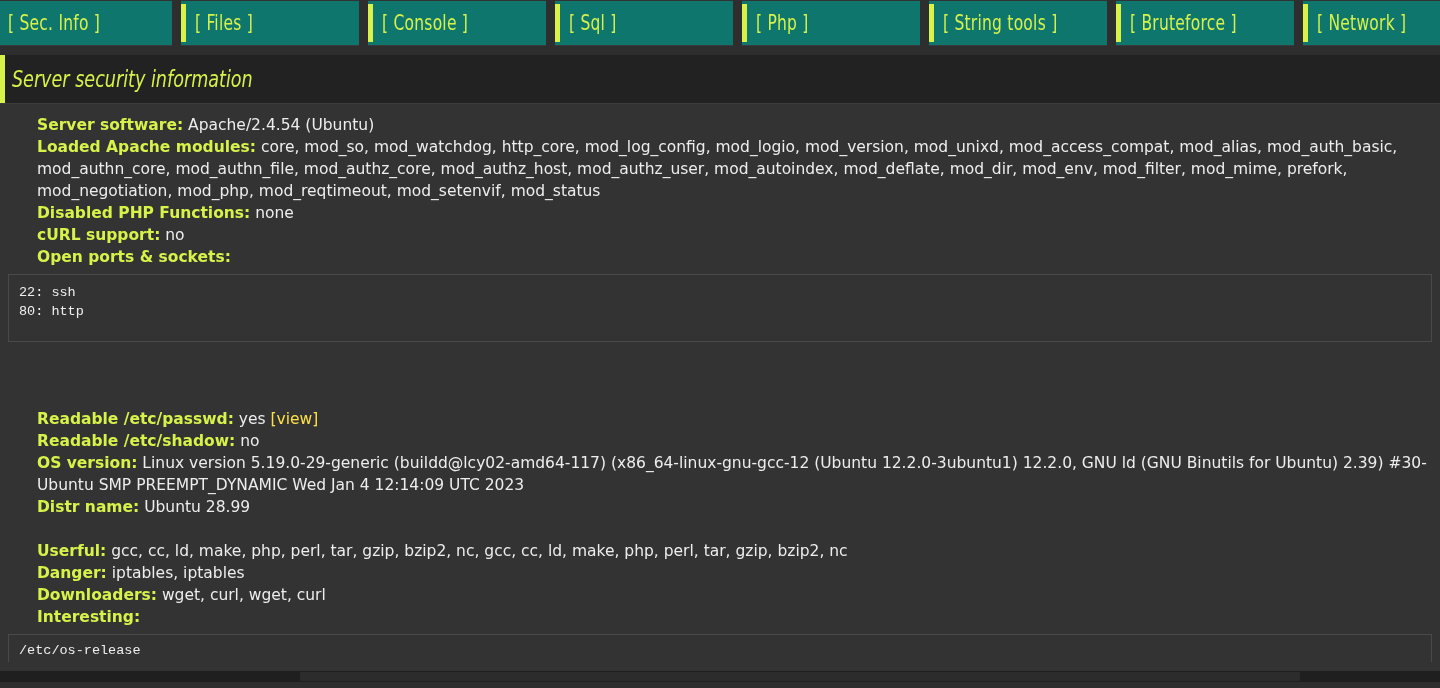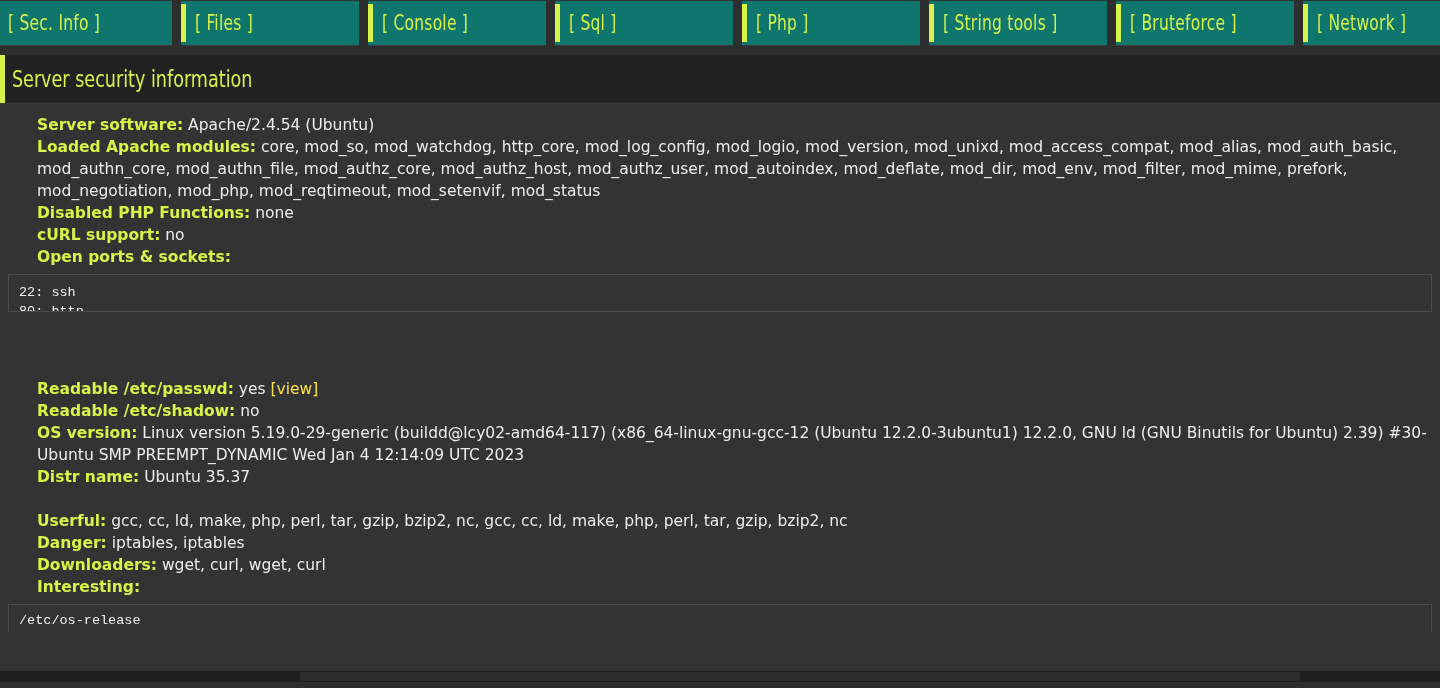--- a/index.html
+++ b/index.html
@@ -63,20 +63,21 @@
   #header {
     position: relative;
     background: #222222;
     height: 50px;
     margin: 8px 0 0 0;
     display: flex;
     align-items: center;
     border-top: 1px solid #2c2c2c;
     border-bottom: 1px solid #3c3c3c;
     box-sizing: border-box;
+    font-style: italic;
   }
   #header .bar {
     position: absolute;
     left: 0; top: 0; bottom: 0;
     width: 5px;
     background: #d7f249;
   }
   #header .title {
     font-family: "DejaVu Sans Condensed", "Liberation Sans Narrow", "Liberation Sans", sans-serif;
     font-size: 23px;
@@ -122,21 +123,21 @@
     border: 1px solid #4a4a4a;
     padding: 8px 10px;
     font-family: "Liberation Mono", "DejaVu Sans Mono", monospace;
     font-size: 13.5px;
     line-height: 19px;
     color: #f0f0f0;
     white-space: pre;
     overflow: hidden;
     box-sizing: border-box;
   }
-  #ports-box { height: 38px; }
+  #ports-box { height: 68px; }
   #interesting-box {
     height: 28px;
     padding-top: 6px;
     padding-bottom: 0;
     border-bottom: none;
   }
 
   
   #hscroll {
     position: absolute;
@@ -240,21 +241,21 @@
     <span>no</span>
   </div>
 
   <div class="row">
     <span class="k">OS version:</span>
     <span>Linux version 5.19.0-29-generic (buildd@lcy02-amd64-117) (x86_64-linux-gnu-gcc-12 (Ubuntu 12.2.0-3ubuntu1) 12.2.0, GNU ld (GNU Binutils for Ubuntu) 2.39) #30-Ubuntu SMP PREEMPT_DYNAMIC Wed Jan 4 12:14:09 UTC 2023</span>
   </div>
 
   <div class="row">
     <span class="k">Distr name:</span>
-    <span>Ubuntu 35.37</span>
+    <span>Ubuntu 28.99</span>
   </div>
 
   <div class="spacer-md"></div>
 
   <div class="row">
     <span class="k">Userful:</span>
     <span>gcc, cc, ld, make, php, perl, tar, gzip, bzip2, nc, gcc, cc, ld, make, php, perl, tar, gzip, bzip2, nc</span>
   </div>
 
   <div class="row">

